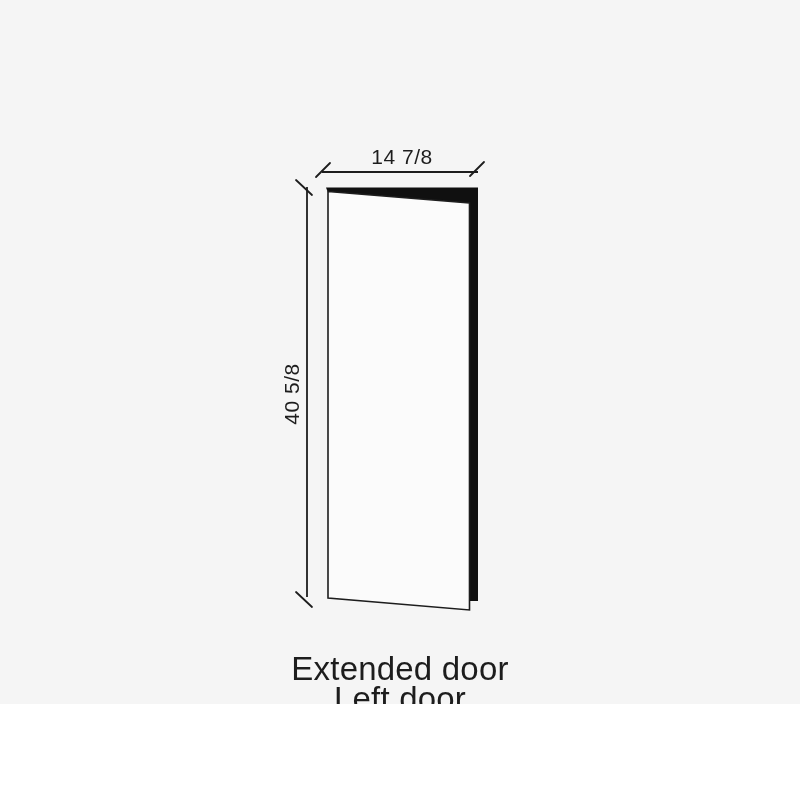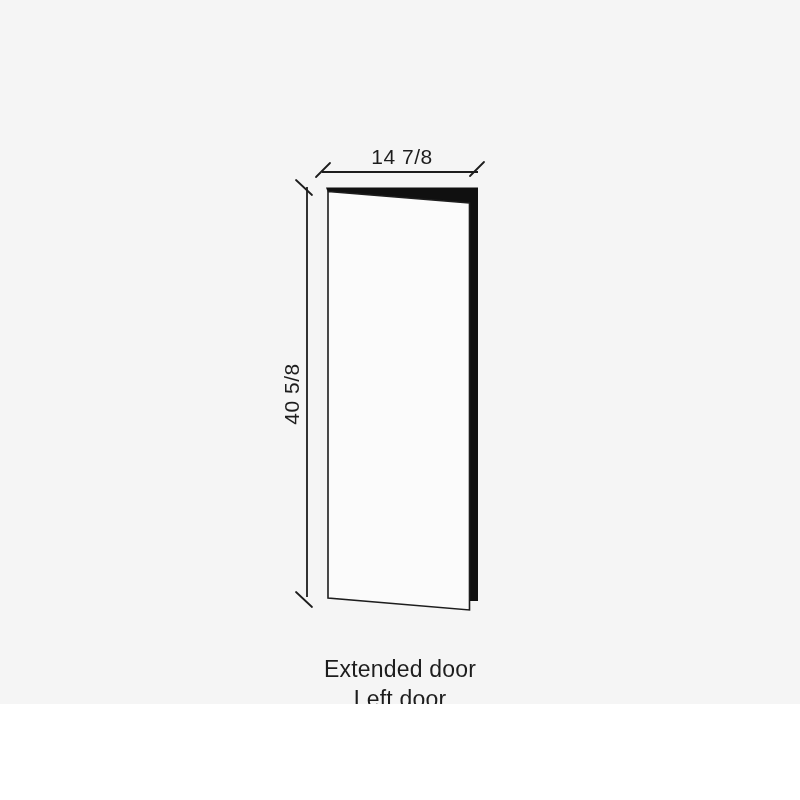--- a/index.html
+++ b/index.html
@@ -36,21 +36,21 @@
   }
   .dim-label-height{
     left:292px;top:394px;
     transform:translate(-50%,-50%) rotate(-90deg);
   }
   .caption{
     position:absolute;
     left:0;top:654px;width:800px;
     text-align:center;
     color:var(--text);
-    font-size:23px;
+    font-size:33px;
     line-height:30px;
     letter-spacing:0.2px;
   }
 </style>
 </head>
 <body>
 
 <div class="stage">
 
   <svg class="drawing-svg" width="800" height="800" viewBox="0 0 800 800">

